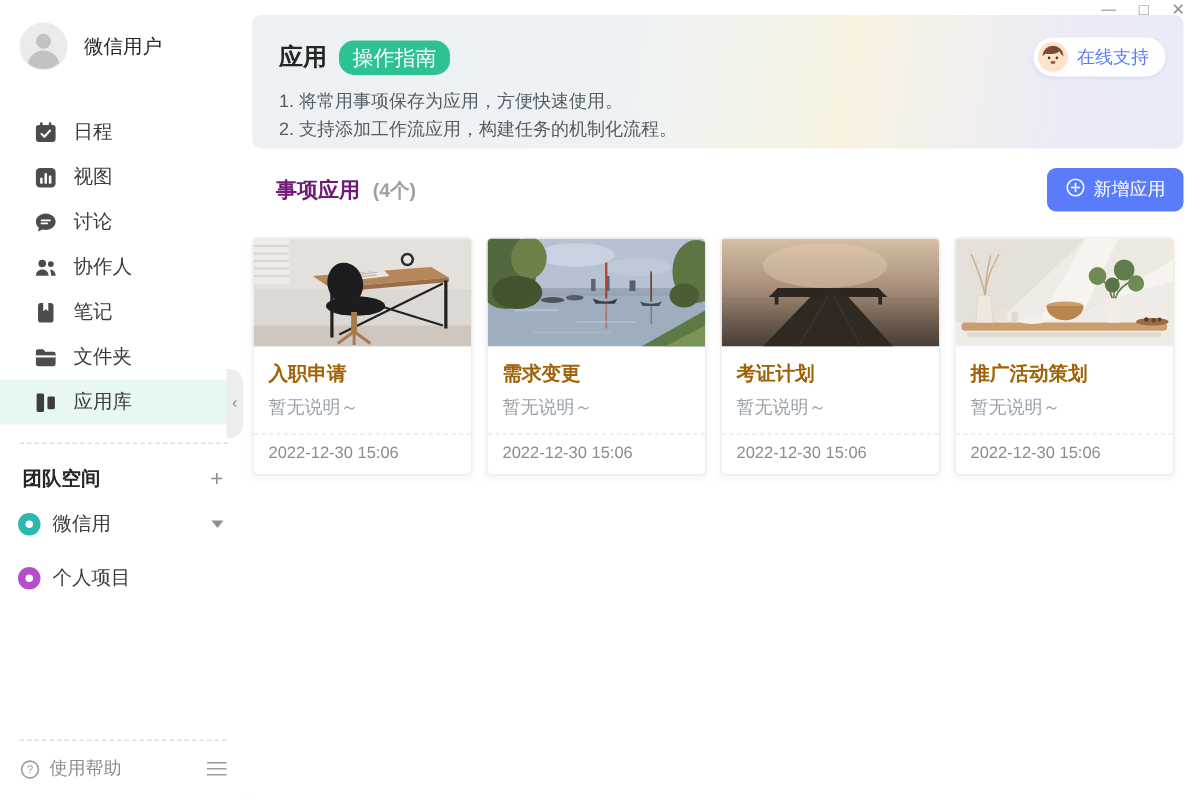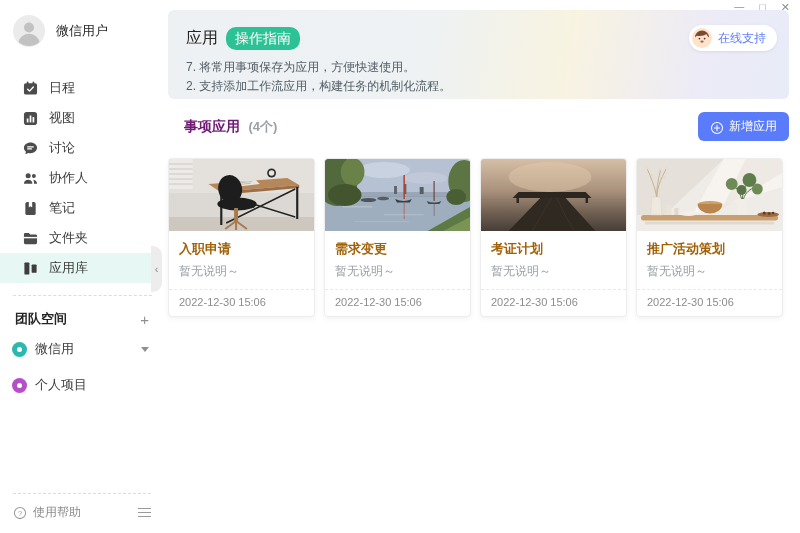--- a/index.html
+++ b/index.html
@@ -39,32 +39,32 @@
     justify-content:center; color:#8c8c8c; font-size:11px; cursor:pointer; z-index:5; }
   
   .main { position:absolute; left:152px; top:0; width:648px; height:533px; background:#fff; }
   .window-controls { position:absolute; top:1px; right:10px; display:flex; gap:15px;
     color:#8f8f8f; font-size:10px; line-height:12px; }
   .window-controls span { cursor:pointer; }
   .wc-max { font-size:11px; }
   .banner { position:absolute; left:16px; top:10px; width:621px; height:89px; border-radius:6px;
     background:linear-gradient(100deg,#edf1f4 0%,#eef2f3 42%,#f8f3e1 64%,#ecebf7 86%,#e8ecf7 100%); }
   .banner-title-row { display:flex; align-items:center; gap:8px; padding:17px 0 0 18px; }
-  .banner-title { font-size:16px; font-weight:normal; color:#262626; }
+  .banner-title { font-size:16px; font-weight:bold; color:#262626; }
   .banner-badge { background:#2cc295; color:#fff; font-size:14px; padding:2.5px 9px;
     border-radius:10px; cursor:pointer;font-family:Liberation Serif, serif; }
   .banner-tips { padding:8px 0 0 18px; font-size:12px; color:#525d66; line-height:19px; }
   .support-btn { position:absolute; top:15px; right:12px; display:flex; align-items:center; gap:6px;
     background:#fff; border-radius:13px; padding:3px 11px 3px 3px; font-size:12px; color:#5b7cfa;
     cursor:pointer; box-shadow:0 1px 3px rgba(80,90,150,.12); }
   .section-row { position:absolute; left:16px; top:112px; width:621px; display:flex;
     align-items:center; justify-content:space-between; }
   .section-title { font-size:14px; font-weight:bold; color:#701a75;margin-left:16px; }
   .section-count { font-size:13px; font-weight:bold; color:#9aa0a6; margin-left:4px; }
-  .add-btn { display:flex; align-items:flex-end; gap:5px; background:#5b7cfa; color:#fff;
+  .add-btn { display:flex; align-items:flex-start; gap:5px; background:#5b7cfa; color:#fff;
     font-size:12px; padding:6px 12px; border-radius:6px; border:none; cursor:pointer; }
   .cards { position:absolute; left:16px; top:158px; display:flex; gap:9px; }
   .card { width:147px; background:#fff; border:1px solid #ededed; border-radius:4px;
     overflow:hidden; box-shadow:0 2px 5px rgba(0,0,0,.05); cursor:pointer; }
   .card-img { display:block; width:145px; height:72px; }
   .card-body { padding:9px 10px 0 10px; }
   .card-title { font-size:13px; font-weight:bold; color:#a16207; }
   .card-desc { font-size:12px; color:#9aa0a6; margin-top:5px; }
   .card-footer { margin-top:9px; border-top:1px dashed #e9e9e9; padding:6px 10px 8px 10px;
     font-size:11px; color:#8c8c8c; }
@@ -200,21 +200,21 @@
     <span class="wc-max">□</span>
     <span class="wc-max">✕</span>
   </div>
 
   <div class="banner">
     <div class="banner-title-row">
       <span class="banner-title">应用</span>
       <span class="banner-badge">操作指南</span>
     </div>
     <div class="banner-tips">
-      <div>7. 将常用事项保存为应用，方便快速使用。</div>
+      <div>1. 将常用事项保存为应用，方便快速使用。</div>
       <div>2. 支持添加工作流应用，构建任务的机制化流程。</div>
     </div>
     <div class="support-btn">
       <svg width="20" height="20" viewBox="0 0 20 20">
         <circle cx="10" cy="10" r="10" fill="#fde3c9"></circle>
         <path d="M3 9.5a7 7 0 0 1 14 0c-1.2-.6-2.4-2.6-2.6-3.4-1.6 1.6-6.2 2.4-9.5 1.7z" fill="#7b4a33"></path>
         <circle cx="7.4" cy="10.6" r="0.9" fill="#5a3a2a"></circle>
         <circle cx="12.6" cy="10.6" r="0.9" fill="#5a3a2a"></circle>
         <ellipse cx="10" cy="13.6" rx="1.7" ry="1.1" fill="#b05a4a"></ellipse>
       </svg>

